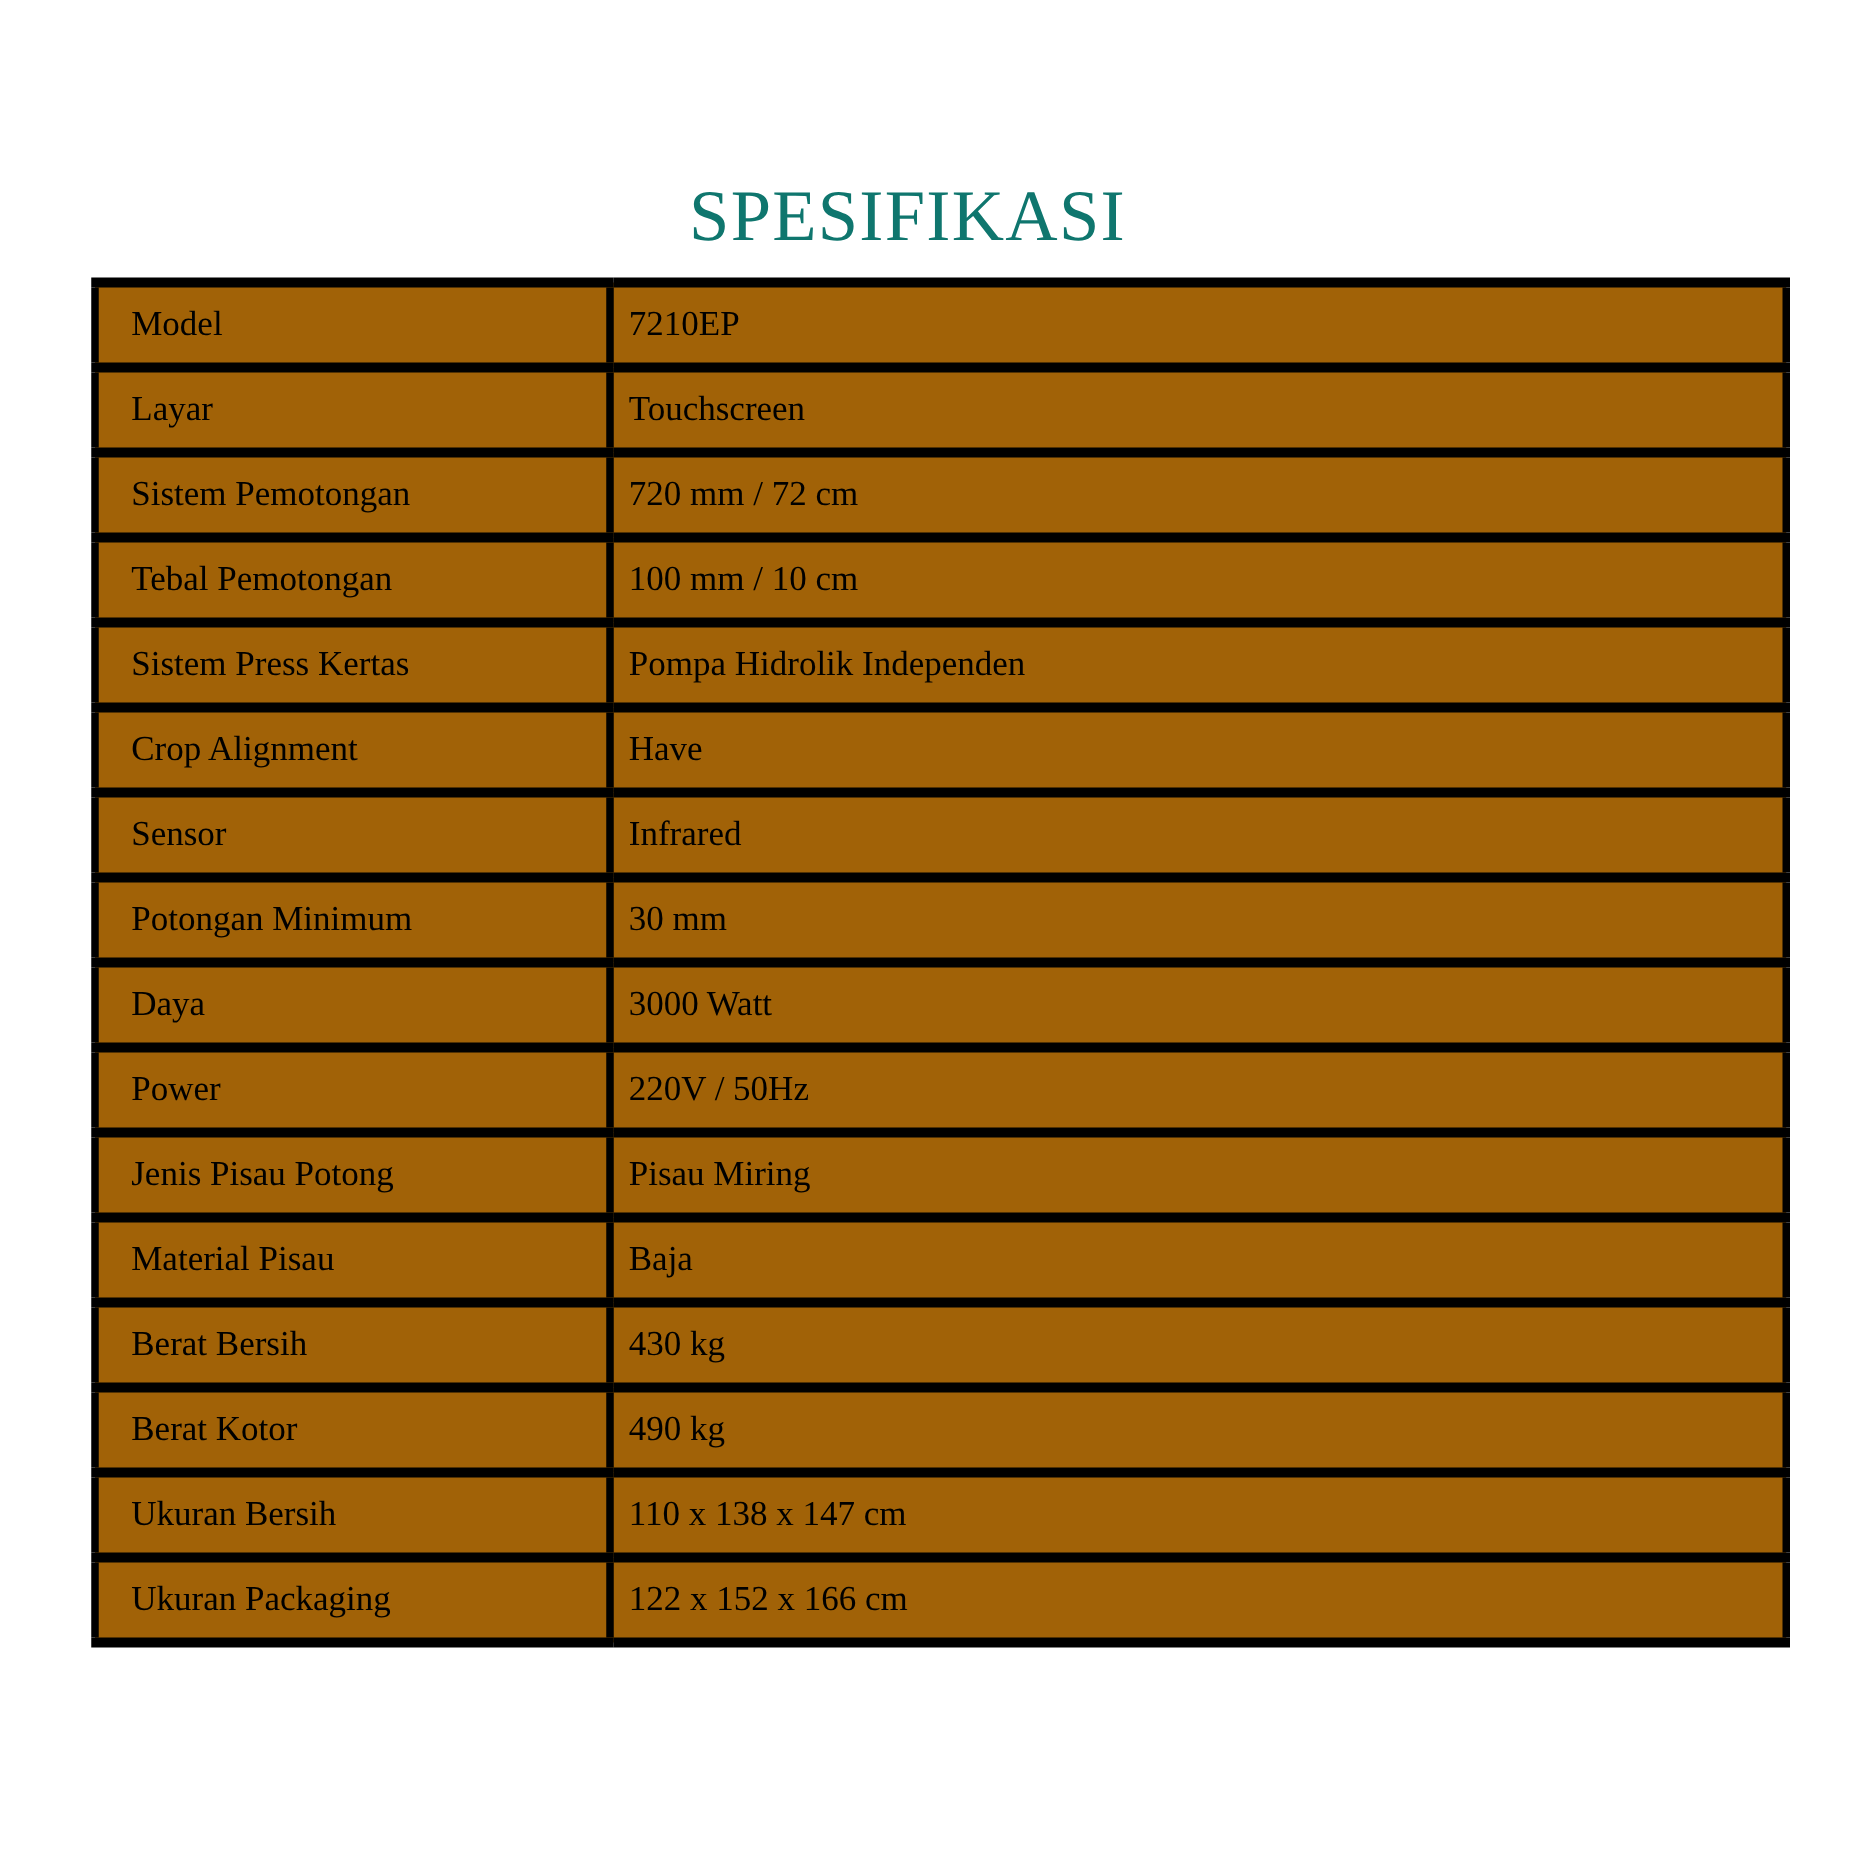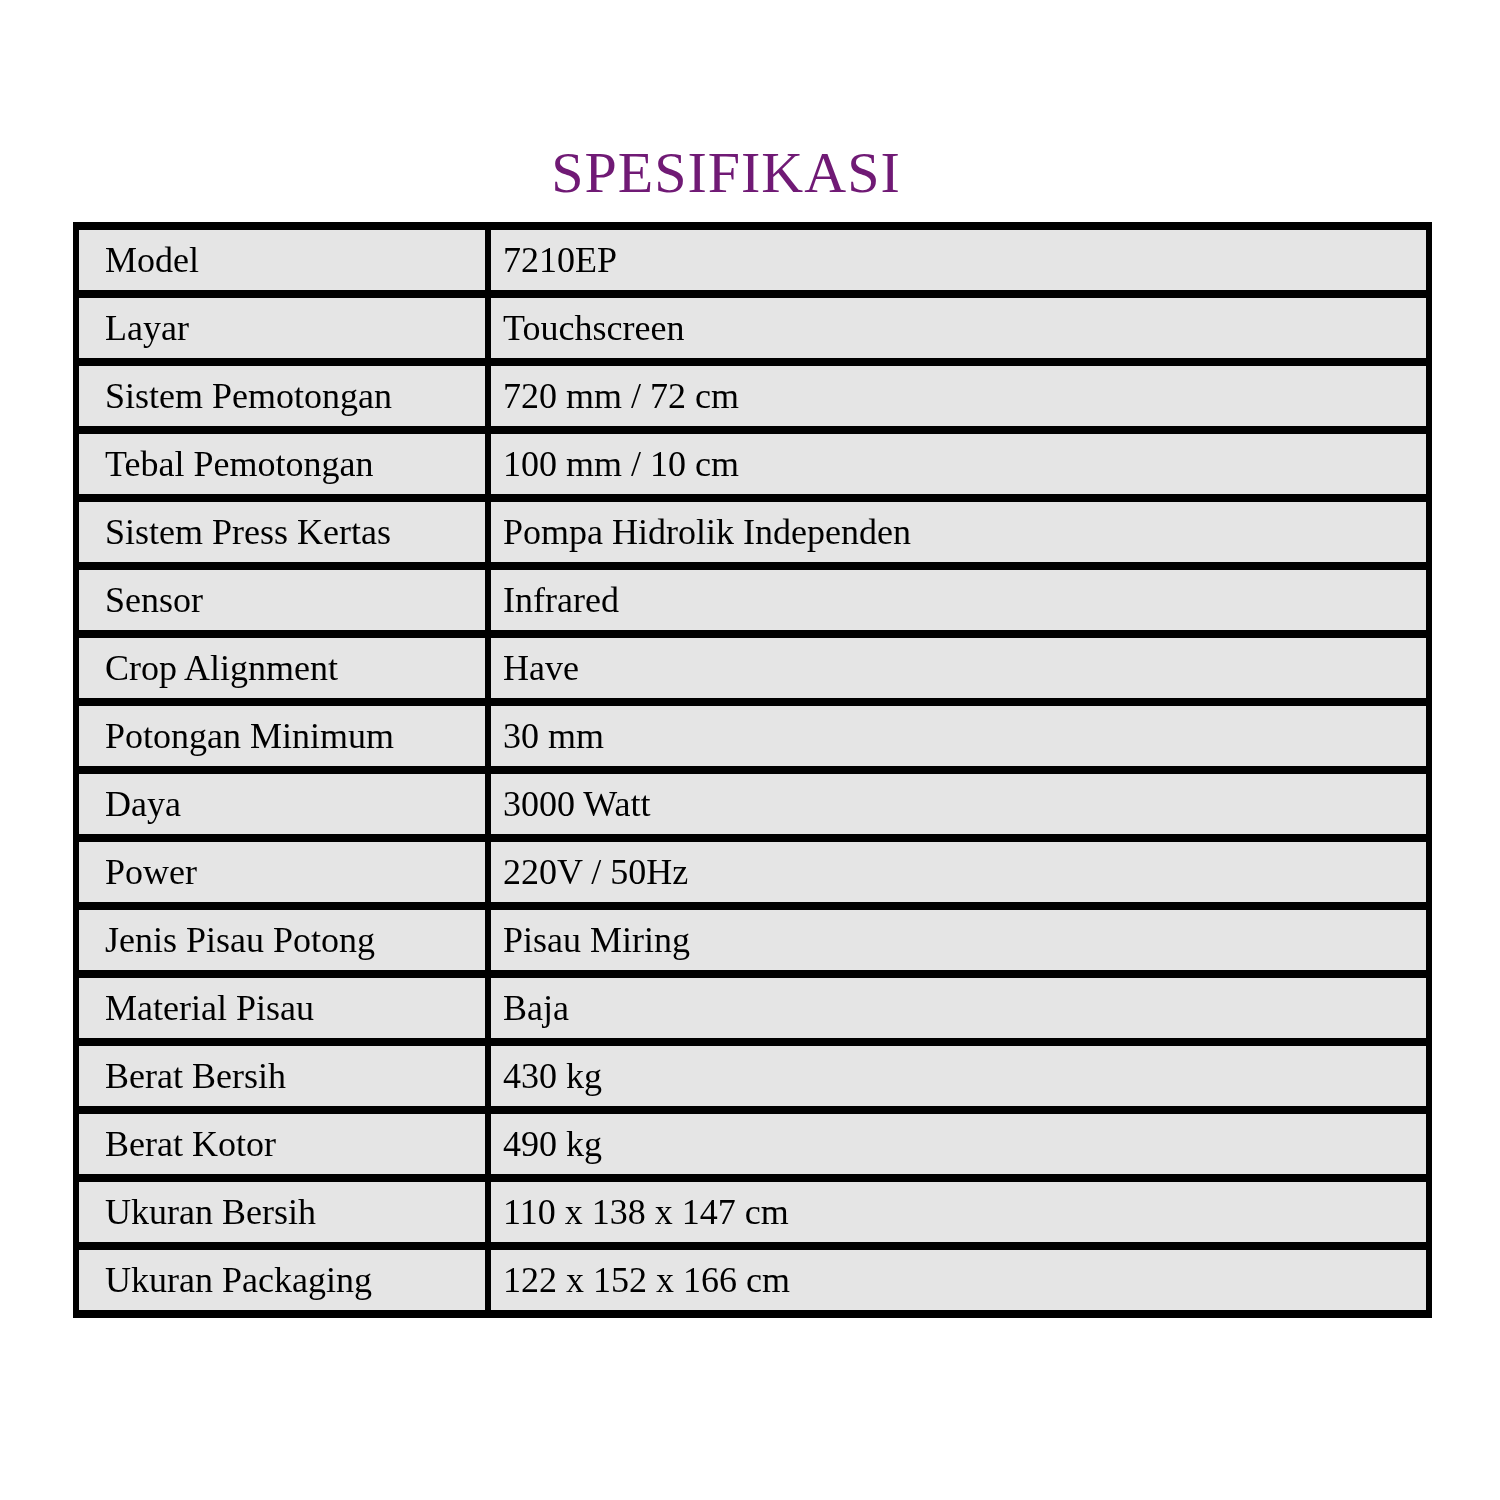--- a/index.html
+++ b/index.html
@@ -18,39 +18,39 @@
   .page-title {
     position: absolute;
     top: 138px;
     left: 0;
     width: 1452px;
     text-align: center;
     font-size: 58px;
     font-weight: normal;
     letter-spacing: 1px;
     line-height: 1.2;
-    color: #701a75;
+    color: #0f766e;
     margin: 0;
   }
   table.spec-table {
     position: absolute;
     top: 222px;
     left: 73px;
     width: 1359px;
     border-collapse: collapse;
     table-layout: fixed;
   }
   table.spec-table td {
     border: 6px solid #000000;
     border-top-width: 8px;
     border-bottom-width: 8px;
     height: 60px;
     vertical-align: middle;
-    font-size: 36px;
-    background: #e5e5e5;
+    font-size: 28px;
+    background: #a16207;
   }
   td.label-cell {
     width: 370px;
     text-align: left;
     padding: 0 10px 0 26px;
   }
   td.value-cell {
     text-align: left;
     padding: 0 12px;
   }
@@ -76,26 +76,26 @@
     </tr>
     <tr>
       <td class="label-cell">Tebal Pemotongan</td>
       <td class="value-cell">100 mm / 10 cm</td>
     </tr>
     <tr>
       <td class="label-cell">Sistem Press Kertas</td>
       <td class="value-cell">Pompa Hidrolik Independen</td>
     </tr>
     <tr>
+      <td class="label-cell">Crop Alignment</td>
+      <td class="value-cell">Have</td>
+    </tr>
+    <tr>
       <td class="label-cell">Sensor</td>
       <td class="value-cell">Infrared</td>
-    </tr>
-    <tr>
-      <td class="label-cell">Crop Alignment</td>
-      <td class="value-cell">Have</td>
     </tr>
     <tr>
       <td class="label-cell">Potongan Minimum</td>
       <td class="value-cell">30 mm</td>
     </tr>
     <tr>
       <td class="label-cell">Daya</td>
       <td class="value-cell">3000 Watt</td>
     </tr>
     <tr>

